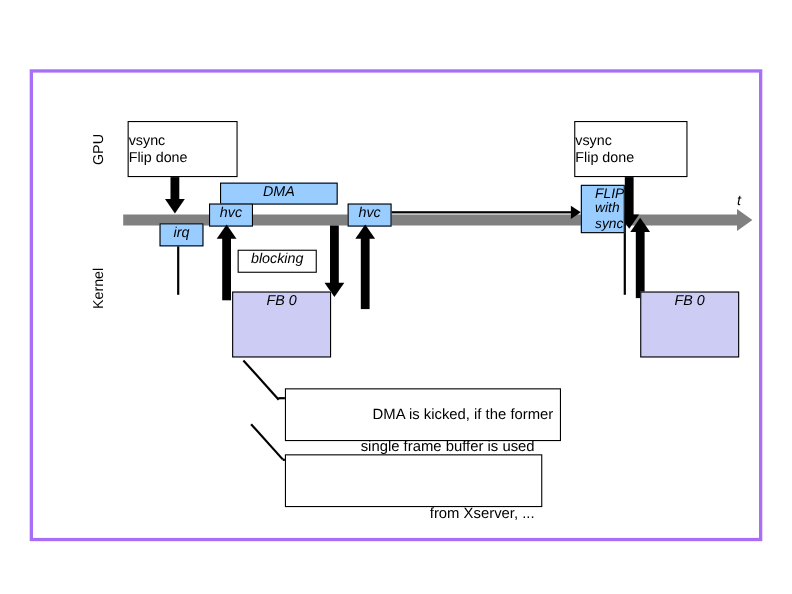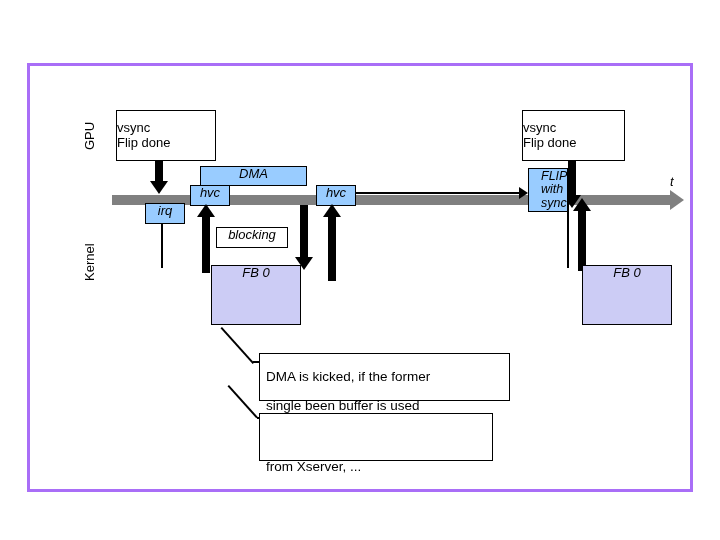--- a/index.html
+++ b/index.html
@@ -100,21 +100,21 @@
     font-size:13px;
     color:#000;
   }
 
   .note{
     position:absolute;
     box-sizing:border-box;
     border:1.5px solid #000;
     background:#ffffff;
     display:flex;
-    align-items:flex-start;
+    align-items:flex-end;
     justify-content:center;
     text-align:center;
     font-size:13.5px;
     color:#000;
     line-height:1.25;
     padding:2px 6px;
     gap:44px;
   }
 </style>
 </head>
@@ -204,17 +204,17 @@
   <div class="thinline" style="left:253px;top:361px;width:17px;height:2px;"></div>
 
   <div class="diag" style="left:229px;top:385px;width:43px;transform:rotate(48deg);"></div>
   <div class="thinline" style="left:257px;top:417px;width:16px;height:2px;"></div>
 
   <div class="note" style="left:259px;top:353px;width:251px;height:48px;flex-direction:column;">
     <span>DMA is kicked, if the former</span>
   </div>
 
   <div class="note" style="left:259px;top:413px;width:234px;height:48px;flex-direction:column;">
-    <span>single been buffer is used</span>
+    <span>single frame buffer is used</span>
     <span>from Xserver, ...</span>
   </div>
 
 </div>
 
 </body></html>

